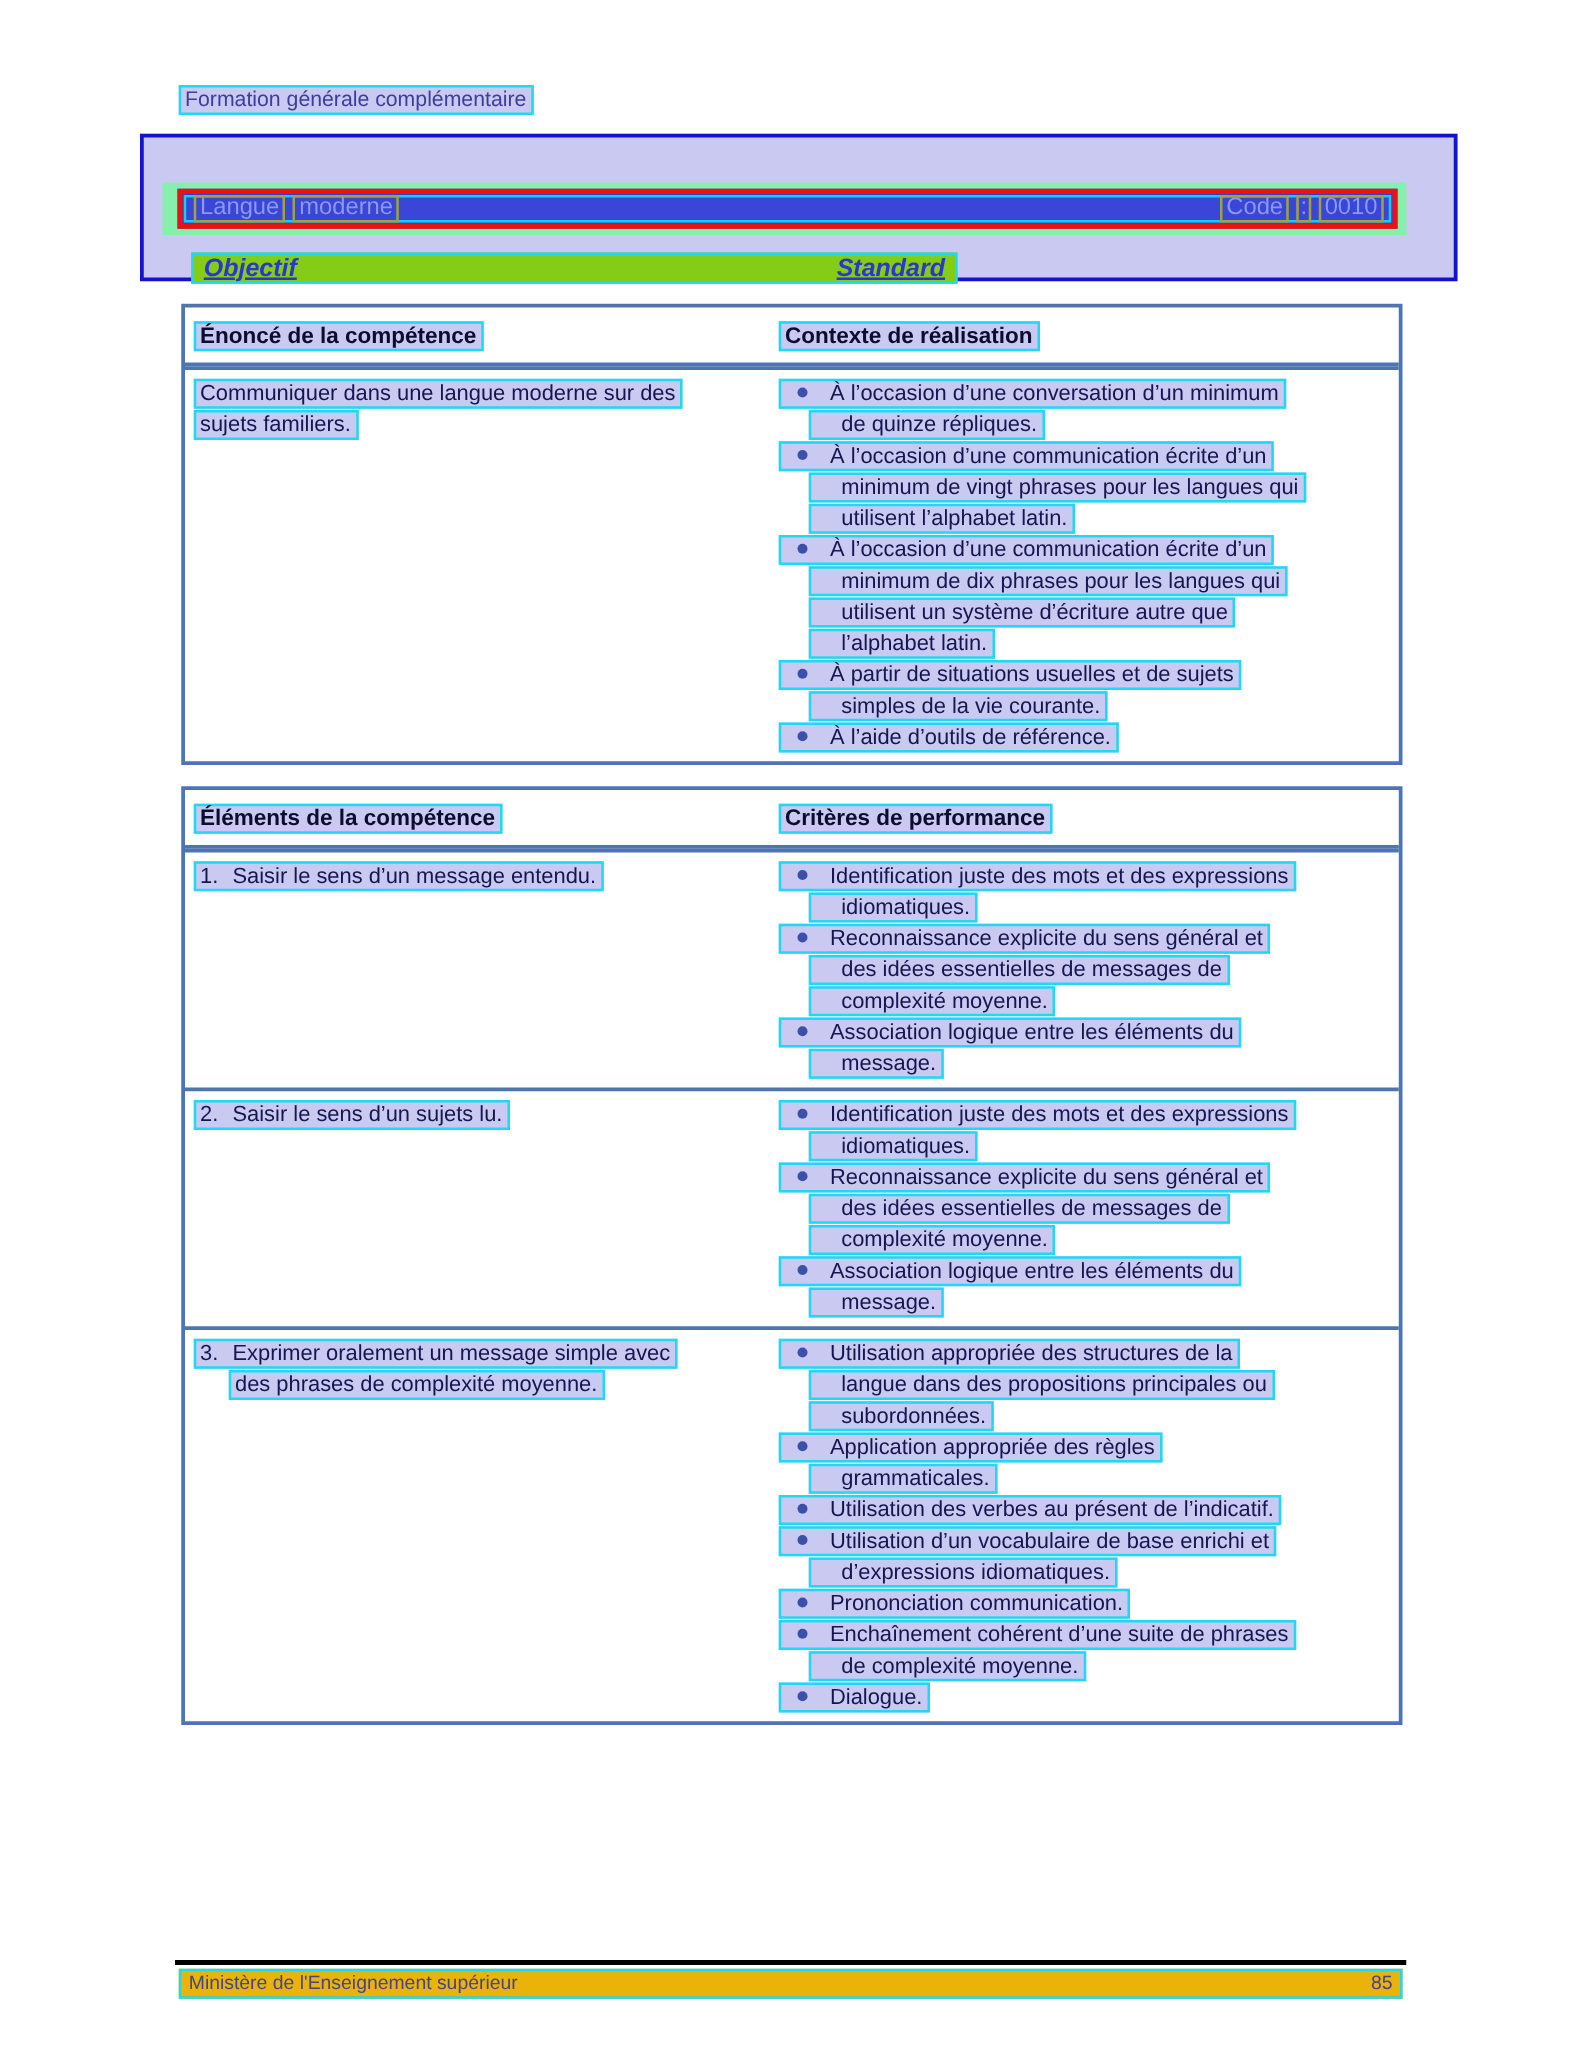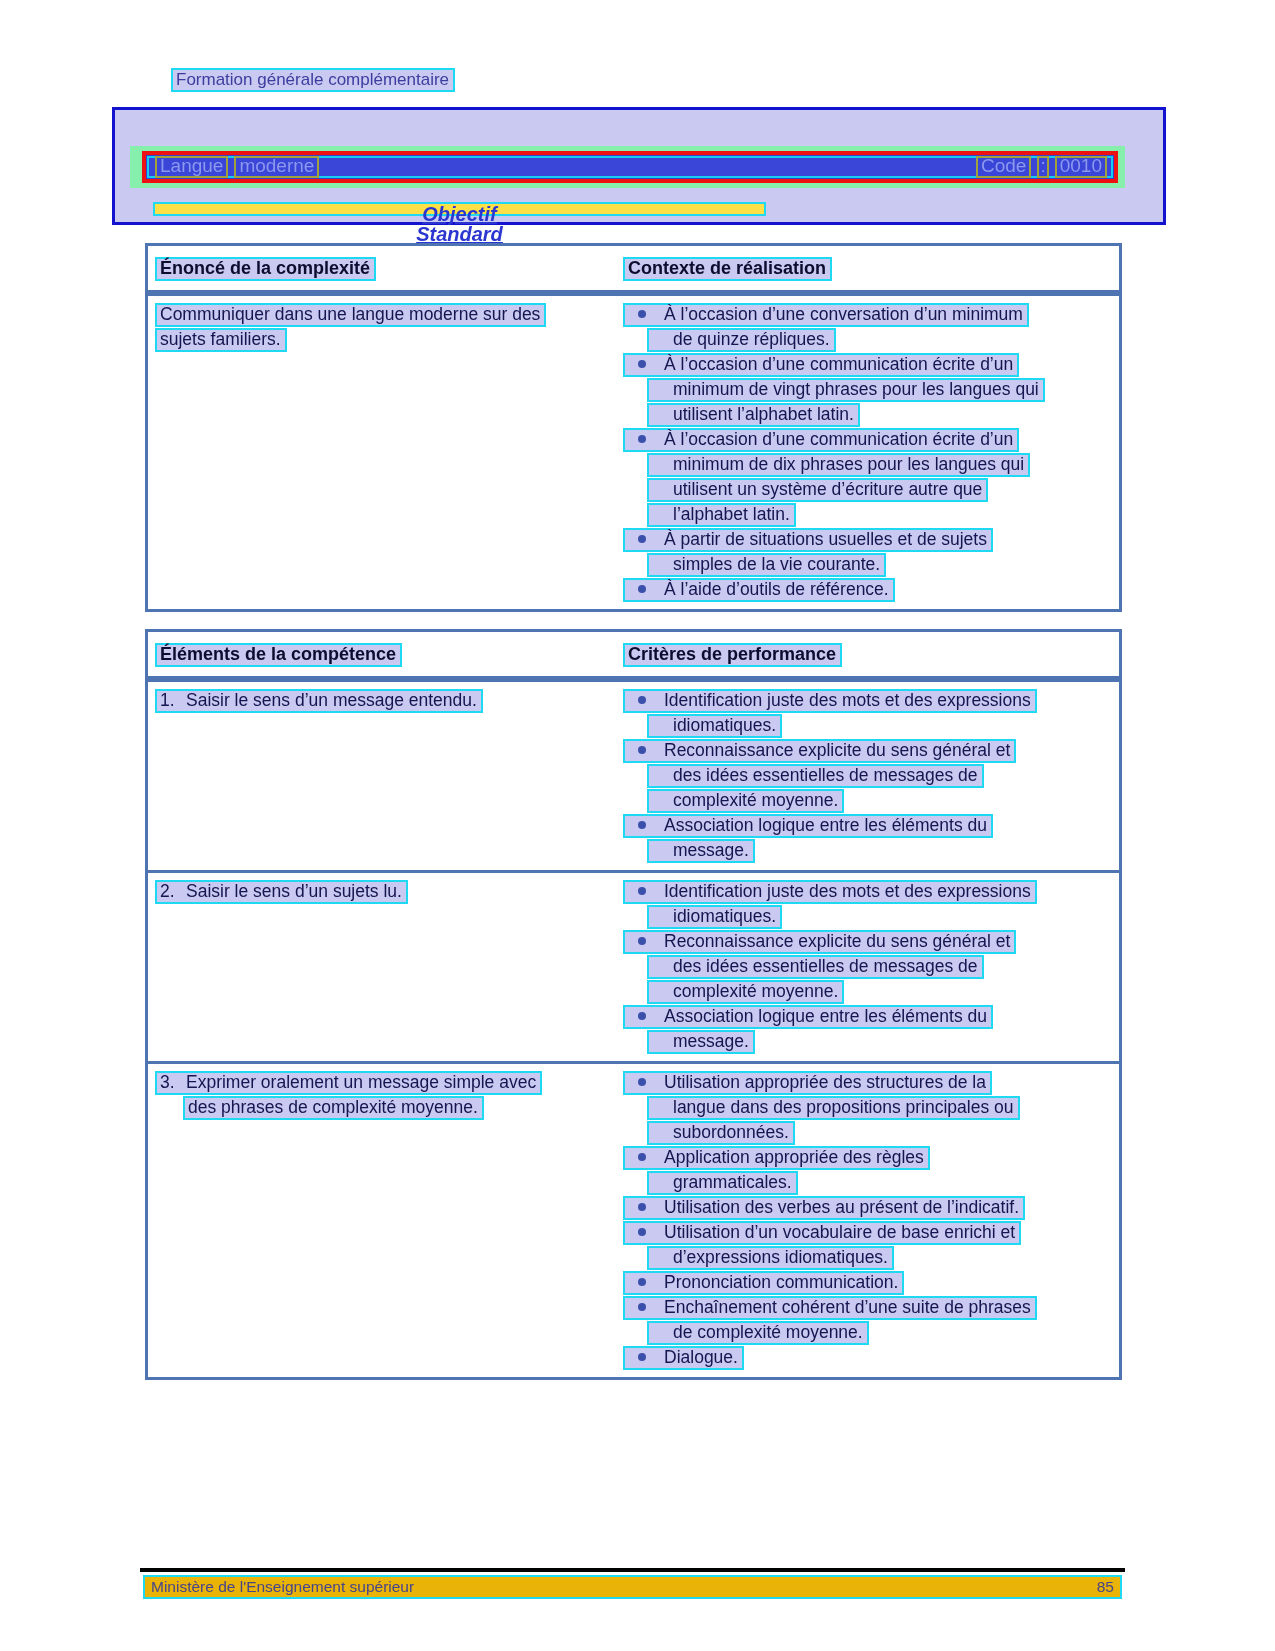--- a/index.html
+++ b/index.html
@@ -11,21 +11,21 @@
     display:inline-block;
     background:#c9c9f1;
     border:2px solid #1fd9f2;
     padding:0 4px 1px 3px;
     font-size:17.5px;
     line-height:19px;
     color:#15154f;
     white-space:nowrap;
   }
 
-  .top-label-wrap { position:absolute; left:143px; top:68px;margin-left:28px; }
+  .top-label-wrap { position:absolute; left:143px; top:68px; }
   .top-label-wrap .hl { font-size:17px; color:#3d3da0; }
 
   
   .header-box {
     position:absolute; left:112px; top:107px; width:1054px; height:118px;
     background:#c9c9f1; border:3px solid #1212cf; box-sizing:border-box;
   }
   .title-bar {
     position:absolute; left:15px; top:36px; width:995px; height:42px;
     background:#86efac; box-sizing:border-box; padding:5px 7px 5px 12px;
@@ -43,25 +43,24 @@
   .wordbox {
     display:inline-block; border:2px solid #a2a23c; color:#8c97ee;
     font-size:19px; line-height:16px; padding:0 3px 2px 3px; margin-left:6px;
     white-space:nowrap;
   }
   .wordbox.code-start { margin-left:auto; }
   .wordbox.sep { padding:0 1px 2px 1px; }
   .wordbox.last { margin-right:4px; }
 
   .obj-std-row {
-    position:absolute; left:38px; top:92px; width:613px; height:14px;
-    box-sizing:border-box; background:#fde047; border:2px solid #1fd9f2;
+    position:absolute; left:38px; top:92px; width:613px; height:25px;
+    box-sizing:border-box; background:#84cc16; border:2px solid #1fd9f2;
     display:flex; justify-content:space-between; align-items:center;
     padding:0 8px;
-    flex-direction:column;
   }
   .obj-std-row span {
     font-size:20px; font-weight:bold; font-style:italic;
     text-decoration:underline; color:#2b36d0; line-height:20px;
   }
 
   
   .content { position:absolute; left:145px; top:243px; width:977px; }
   .doc-table {
     border:3px solid #4f74b2; box-sizing:border-box; width:977px;
@@ -116,21 +115,21 @@
       <span>Objectif</span>
       <span>Standard</span>
     </div>
   </div>
 
   <div class="content">
 
     <div class="doc-table">
       <div class="trow thead-row">
         <div>
-          <span class="hl">Énoncé de la complexité</span>
+          <span class="hl">Énoncé de la compétence</span>
         </div>
         <div>
           <span class="hl">Contexte de réalisation</span>
         </div>
       </div>
       <div class="trow">
         <div>
           <div class="lline"><span class="hl">Communiquer dans une langue moderne sur des</span></div>
           <div class="lline"><span class="hl">sujets familiers.</span></div>
         </div>

